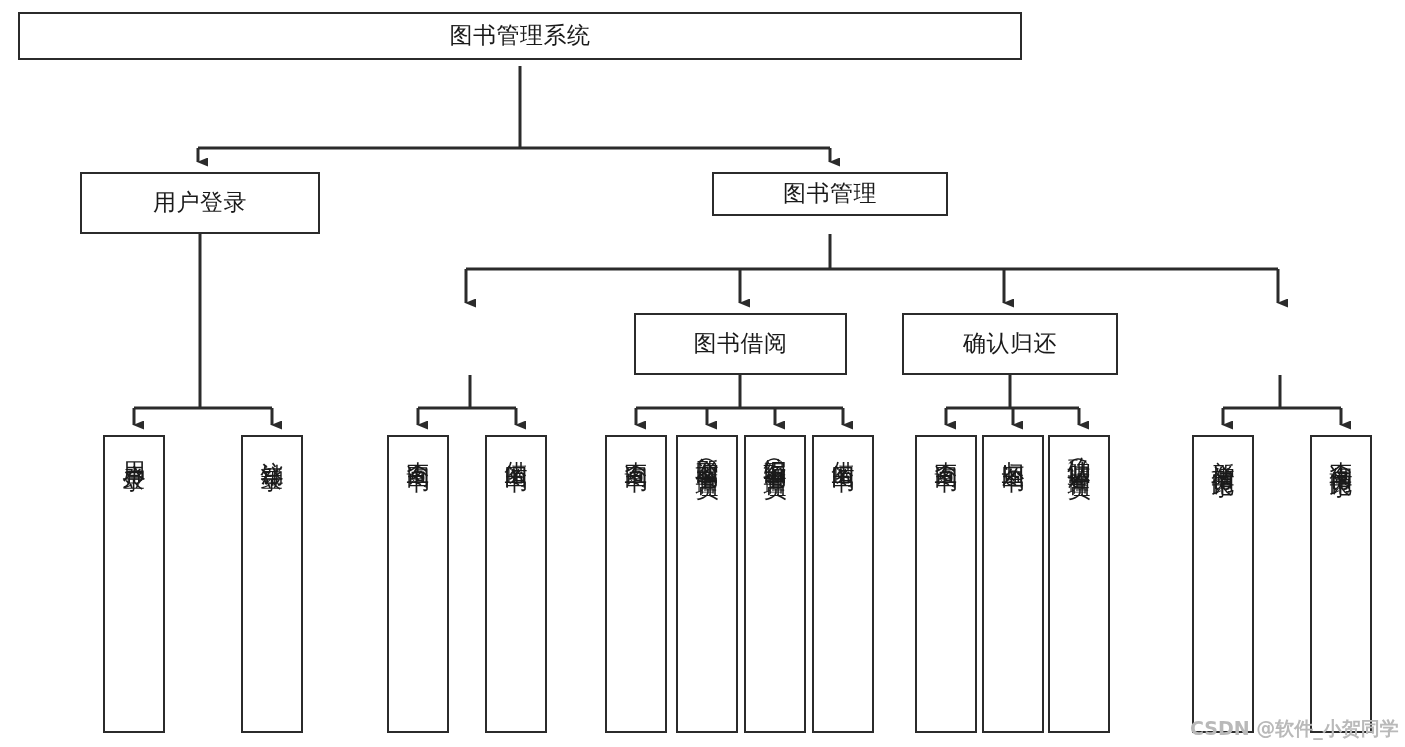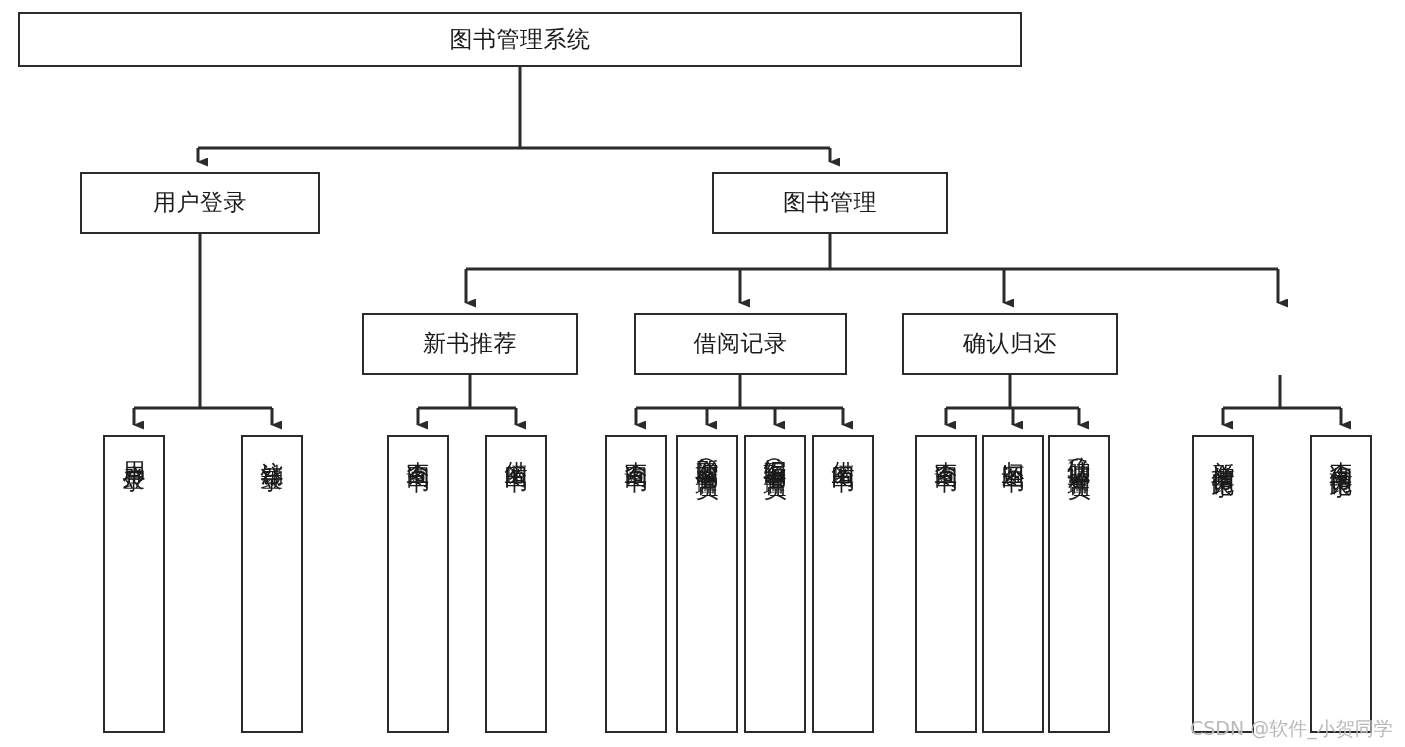--- a/index.html
+++ b/index.html
@@ -123,36 +123,33 @@
       <path d="M 1013,408 L 1013,425" marker-end="url(#arrowhead)"></path>
       <path d="M 1079,408 L 1079,425" marker-end="url(#arrowhead)"></path>
 
       <path d="M 1280,375 L 1280,408"></path>
       <path d="M 1223,408 L 1341,408"></path>
       <path d="M 1223,408 L 1223,425" marker-end="url(#arrowhead)"></path>
       <path d="M 1341,408 L 1341,425" marker-end="url(#arrowhead)"></path>
     </g>
   </svg>
 
-  <div class="node horiz root" style="left: 18px; top: 12px; width: 1004px; height: 55px;">
+  <div class="node horiz root" style="left: 18px; top: 12px; width: 1004px; height: 48px;">
     <span class="label">图书管理系统</span>
   </div>
 
   <div class="node horiz" style="left: 80px; top: 172px; width: 240px; height: 62px;">
     <span class="label">用户登录</span>
   </div>
-  <div class="node horiz" style="left: 712px; top: 172px; width: 236px; height: 62px;">
+  <div class="node horiz" style="left: 712px; top: 172px; width: 236px; height: 44px;">
     <span class="label">图书管理</span>
   </div>
 
-  <div class="node horiz" style="left: 362px; top: 313px; width: 216px; height: 62px;">
-    <span class="label">新书推荐</span>
-  </div>
   <div class="node horiz" style="left: 634px; top: 313px; width: 213px; height: 62px;">
-    <span class="label">借阅记录</span>
+    <span class="label">图书借阅</span>
   </div>
   <div class="node horiz" style="left: 902px; top: 313px; width: 216px; height: 62px;">
     <span class="label">确认归还</span>
   </div>
 
   <div class="node vert" style="left: 103px; top: 435px; width: 62px; height: 298px;">
     <span class="label">用户登录</span>
   </div>
   <div class="node vert" style="left: 241px; top: 435px; width: 62px; height: 298px;">
     <span class="label">注销登录</span>
@@ -188,15 +185,15 @@
     <span class="label">确认归还（管理员）</span>
   </div>
 
   <div class="node vert" style="left: 1192px; top: 435px; width: 62px; height: 298px;">
     <span class="label">新增借阅记录</span>
   </div>
   <div class="node vert" style="left: 1310px; top: 435px; width: 62px; height: 298px;">
     <span class="label">查询借阅记录</span>
   </div>
 
-  <div class="watermark" style="left: 1190px; top: 716px; color: rgb(185, 185, 185);">CSDN @软件_小贺同学</div>
+  <div class="watermark" style="left: 1190px; top: 716px; color: rgb(185, 185, 185); font-weight: bold;">CSDN @软件_小贺同学</div>
 
 </div>
 
 </body></html>

